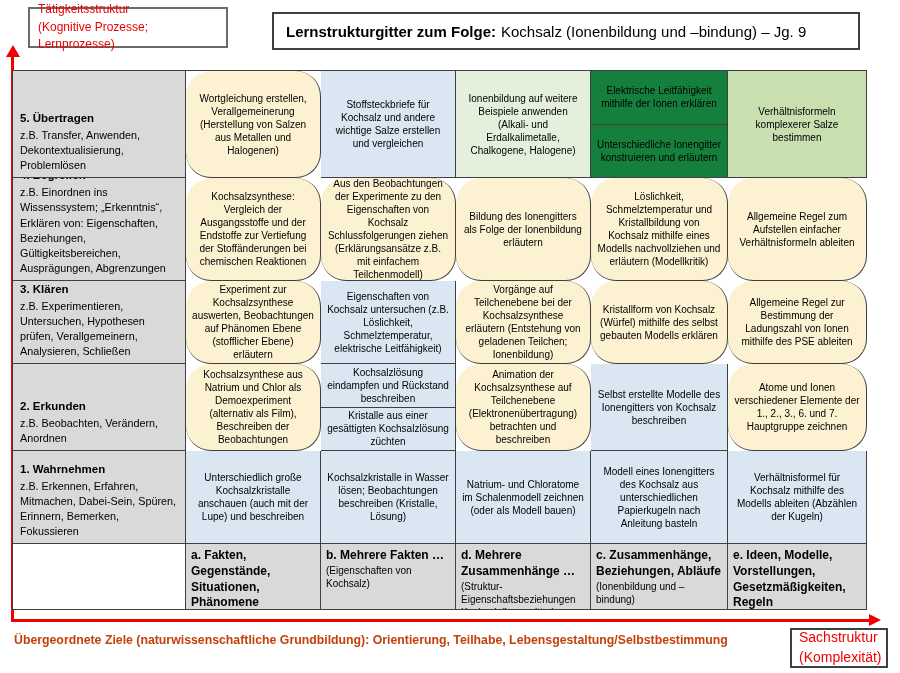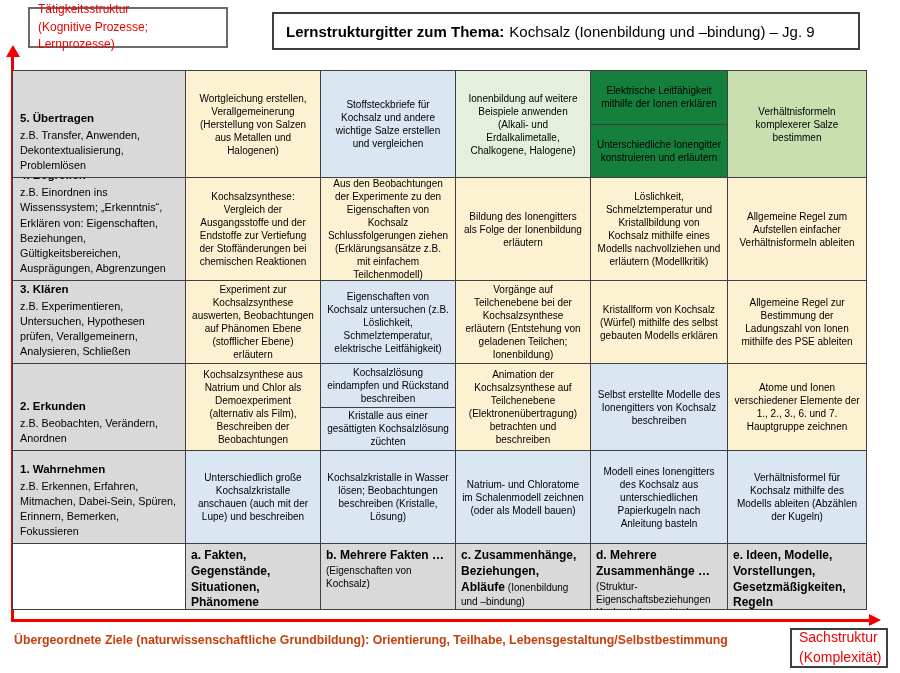--- a/index.html
+++ b/index.html
@@ -45,21 +45,21 @@
   .hdr .ex{font-size:10.8px;line-height:1.4;}
   .split{flex-direction:column;padding:0;align-items:stretch;}
   .split .sub{flex:1;display:flex;align-items:center;justify-content:center;
     padding:2px 6px;overflow:hidden;}
   .split .sub:first-child{border-bottom:1px solid #3f3f3f;}
   .foot{display:block;text-align:left;padding:4px 5px;font-size:10px;line-height:1.32;}
   .foot b{font-size:12px;}
 
   
   .gray{background:#d9d9d9;}
-  .cream{background:#fcf1d0;}
+  .cream{background:#fcf1d0;border-radius:25px;}
   .blue{background:#dae7f3;}
   .gl{background:#e4f0dc;}
   .gm{background:#15803d;}
   .gd{background:#c8dfb0;}
   .white{background:#ffffff;}
 
   
   .goal-text{position:absolute;left:14px;top:633px;width:770px;
     color:#c2410c;font-weight:bold;font-size:12.3px;}
   .sach-box{position:absolute;left:790px;top:628px;width:98px;height:40px;
@@ -71,21 +71,21 @@
 <body>
 
 <div id="stage">
 
   <div class="activity-box">
     <div>Tätigkeitsstruktur</div>
     <div>(Kognitive Prozesse; Lernprozesse)</div>
   </div>
 
   <div class="title-box">
-    <b>Lernstrukturgitter zum Thema:</b>
+    <b>Lernstrukturgitter zum Folge:</b>
     <span>Kochsalz (Ionenbildung und –bindung) – Jg. 9</span>
   </div>
 
   <div class="arrow-up"></div>
   <div class="axis axis-y"></div>
   <div class="axis axis-x"></div>
   <div class="arrow-right"></div>
 
   <div class="grid">
 
@@ -202,26 +202,26 @@
     <div class="cell white"></div>
     <div class="cell foot gray">
       <b>a. Fakten, Gegenstände, Situationen, Phänomene</b>
       <span>(Kochsalzsynthese)</span>
     </div>
     <div class="cell foot gray">
       <b>b. Mehrere Fakten …</b>
       <span>(Eigenschaften von Kochsalz)</span>
     </div>
     <div class="cell foot gray">
+      <b>d. Mehrere Zusammenhänge …</b>
+      <span>(Struktur-Eigenschaftsbeziehungen Kochsalz/Ionengitter)</span>
+    </div>
+    <div class="cell foot gray">
       <b>c. Zusammenhänge, Beziehungen, Abläufe</b>
       <span>(Ionenbildung und –bindung)</span>
-    </div>
-    <div class="cell foot gray">
-      <b>d. Mehrere Zusammenhänge …</b>
-      <span>(Struktur-Eigenschaftsbeziehungen Kochsalz/Ionengitter)</span>
     </div>
     <div class="cell foot gray">
       <b>e. Ideen, Modelle, Vorstellungen, Gesetzmäßigkeiten, Regeln</b>
       <span>(Formelschreibweise von Ionen)</span>
     </div>
   </div>
 
   <div class="goal-text">Übergeordnete Ziele (naturwissenschaftliche Grundbildung): Orientierung, Teilhabe, Lebensgestaltung/Selbstbestimmung</div>
 
   <div class="sach-box">

